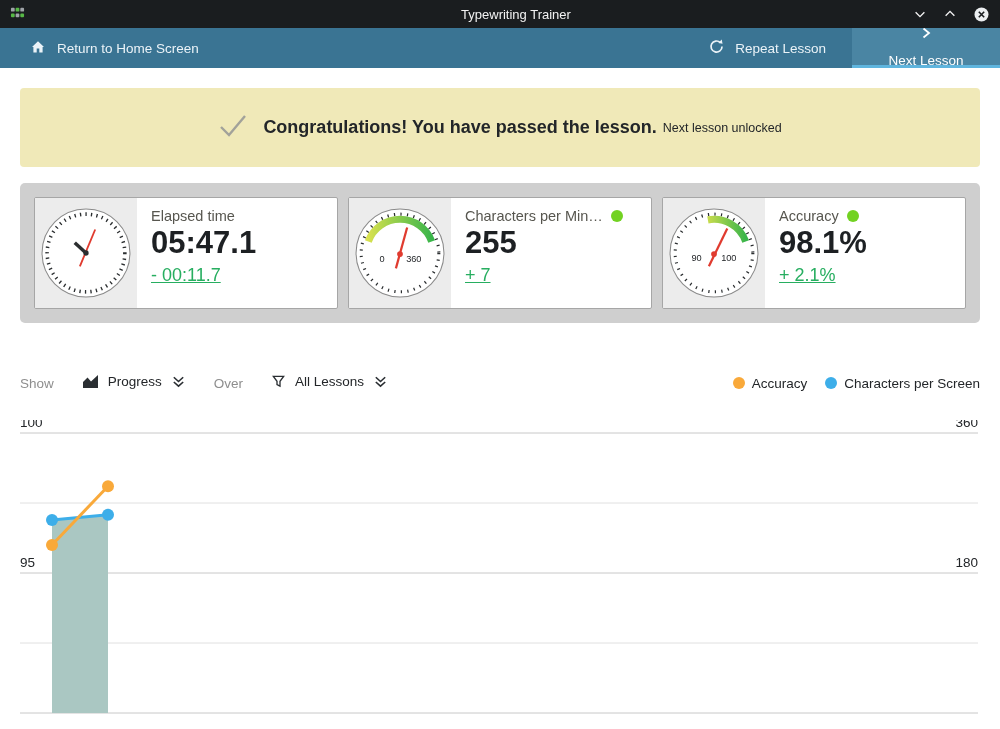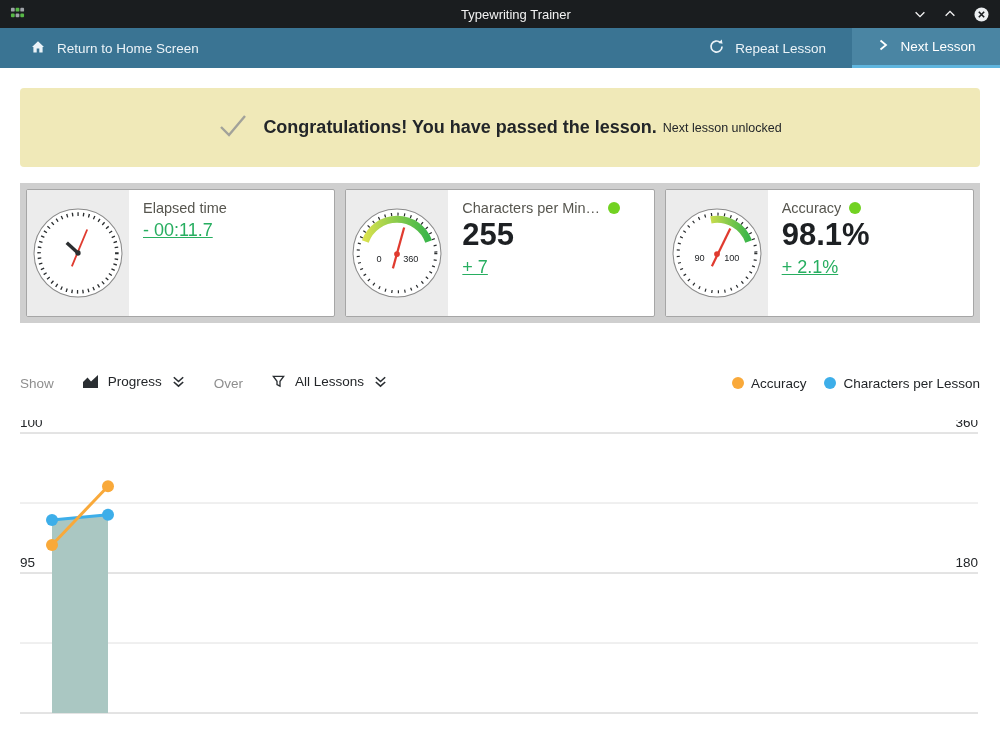--- a/index.html
+++ b/index.html
@@ -10,29 +10,29 @@
   }
   
   .titlebar { height:28px; background:#1a1d1f; display:flex; align-items:center; padding:0 10px; position:relative; }
   .titlebar-title { position:absolute; left:0; right:0; text-align:center; color:#f2f2f2; font-size:13px;padding-left:32px; }
   .titlebar-right { margin-left:auto; display:flex; align-items:center; gap:16px; z-index:1; }
   .tb-btn { display:flex; align-items:center; cursor:default; }
   
   .nav { height:40px; background:#3a7493; display:flex; align-items:stretch; color:#ebf3f8; font-size:13.5px; }
   .nav-home { display:flex; align-items:center; gap:11px; padding-left:30px; }
   .nav-repeat { display:flex; align-items:center; gap:10px; padding:0 26px; margin-left:auto; }
-  .nav-next { display:flex; align-items:center; justify-content:center; gap:10px; width:148px; background:#4a85a3; border-bottom:3px solid #5fb5de; color:#ffffff; }
+  .nav-next { display:flex; align-items:center; justify-content:center; gap:10px; width:148px; background:#4a85a3; border-bottom:3px solid #5fb5de; color:#ffffff;flex-direction:column; }
   
   .banner { margin:20px 20px 0; height:79px; background:#f0e9b8; border-radius:4px;
             display:flex; flex-direction:row; justify-content:center; align-items:center; gap:6px; }
   .banner-row { display:flex; align-items:center; gap:15px; }
   .banner-title { font-size:18px; font-weight:700; color:#232629; }
   .banner-sub { font-size:12.5px; color:#232629; }
   
-  .stats-wrap { margin:16px 20px 0; background:#cfcfcf; border-radius:0; padding:6px; display:flex; gap:10px; height:140px; }
+  .stats-wrap { margin:16px 20px 0; background:#cfcfcf; border-radius:5px; padding:14px; display:flex; gap:10px; height:140px; }
   .card { flex:1; background:#ffffff; border:1px solid #a6a6a6; display:flex; overflow:hidden; border-radius:2px; }
   .card-gauge { width:102px; background:#ececec; display:flex; align-items:center; justify-content:center; flex-shrink:0; }
   .card-body { flex:1; min-width:0; padding:10px 12px 8px 14px; display:flex; flex-direction:column; }
   .card-label-row { display:flex; align-items:center; min-width:0; }
   .card-label { font-size:14.5px; color:#57564f; white-space:nowrap; overflow:hidden; }
   .dot-green { width:12px; height:12px; border-radius:50%; background:#72d222; flex-shrink:0; margin-left:8px; }
   .card-value { font-size:31px; font-weight:700; color:#1d2023; line-height:1.15; margin-top:1px; }
   .card-delta { font-size:18px; color:#27ae60; margin-top:4px;text-decoration:underline; }
   
   .controls { display:flex; align-items:center; margin:45px 20px 0; height:30px; font-size:13.5px; color:#232629; }
@@ -129,20 +129,21 @@
         <circle cx="45" cy="45" r="38" fill="none" stroke="#2b2e30" stroke-width="3.5" stroke-dasharray="1.3 4.1"></circle>
         <line x1="45" y1="45" x2="34" y2="35" stroke="#2b2e30" stroke-width="3.4"></line>
         <line x1="39" y1="58" x2="54" y2="22" stroke="#e03b2f" stroke-width="1.8"></line>
         <circle cx="45" cy="45" r="2.6" fill="#2b2e30"></circle>
       </svg>
     </div>
     <div class="card-body">
       <div class="card-label-row">
         <span class="card-label">Elapsed time</span>
       </div>
+      <div class="card-value">05:47.1</div>
       <div class="card-delta">- 00:11.7</div>
     </div>
   </div>
 
   <div class="card">
     <div class="card-gauge">
       <svg width="92" height="92" viewBox="0 0 90 90">
         <defs>
           <linearGradient id="grad-speed" x1="0" y1="0" x2="1" y2="0">
             <stop offset="0" stop-color="#d8e14e"></stop>
@@ -232,21 +233,21 @@
     </span>
   </div>
 
   <div class="legend">
     <div class="legend-item">
       <span class="legend-dot" style="background: rgb(249, 169, 58);"></span>
       <span>Accuracy</span>
     </div>
     <div class="legend-item">
       <span class="legend-dot" style="background: rgb(61, 174, 233);"></span>
-      <span>Characters per Lesson</span>
+      <span>Characters per Screen</span>
     </div>
   </div>
 </div>
 
 <svg class="chart-svg" width="1000" height="309">
     <g>
       <line x1="20" x2="978" y1="13" y2="13" stroke="#c8c8c8" stroke-width="1"></line>
       <line x1="20" x2="978" y1="83" y2="83" stroke="#e0e0e0" stroke-width="1"></line>
       <line x1="20" x2="978" y1="153" y2="153" stroke="#c8c8c8" stroke-width="1"></line>
       <line x1="20" x2="978" y1="223" y2="223" stroke="#e0e0e0" stroke-width="1"></line>

